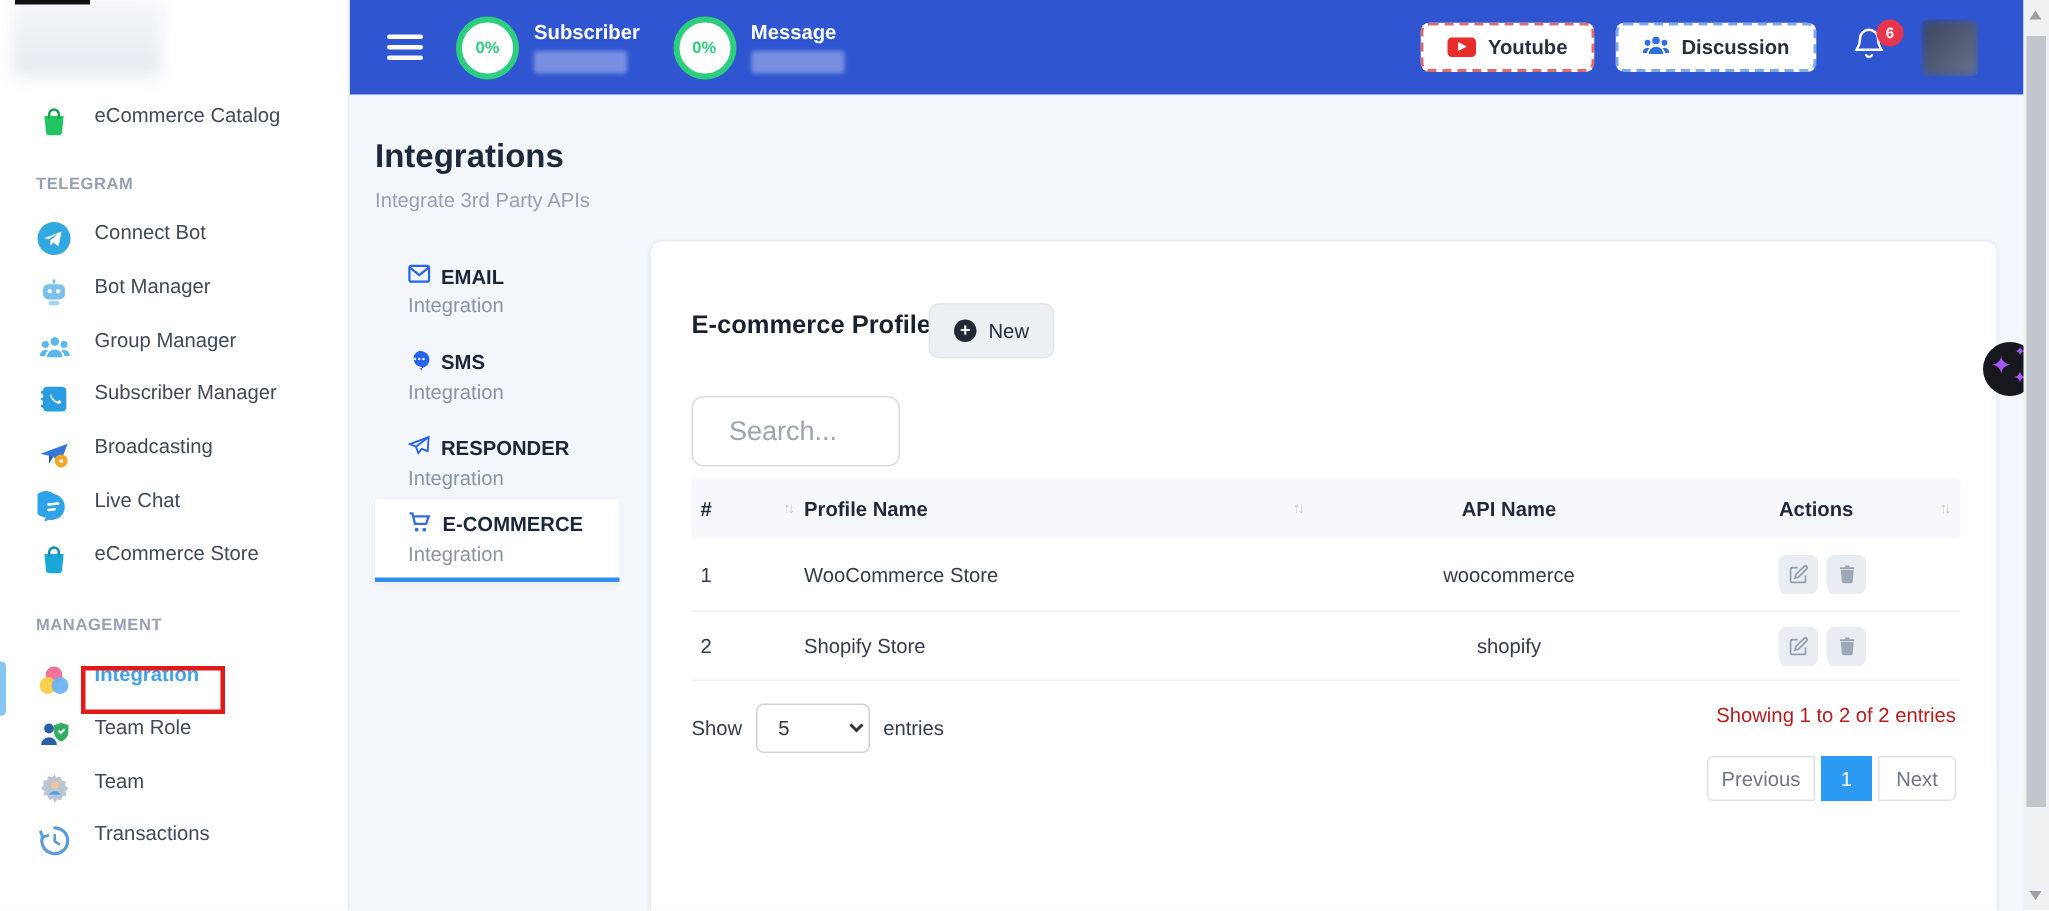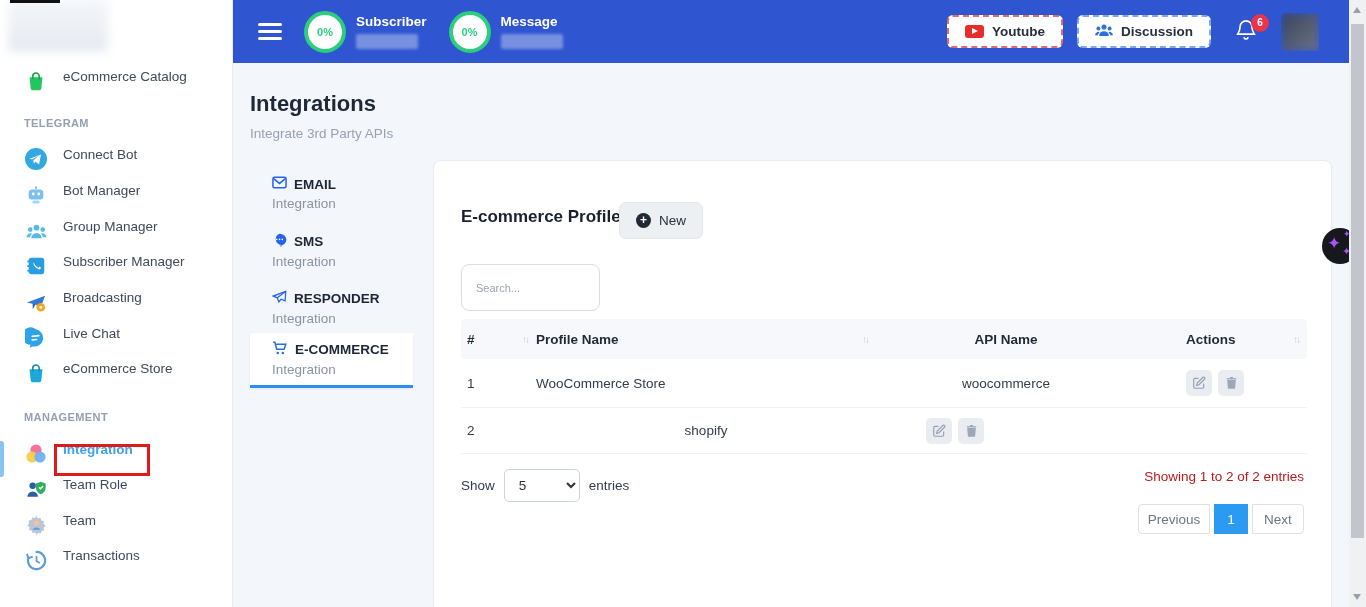--- a/index.html
+++ b/index.html
@@ -47,21 +47,21 @@
   .subnav-item { left:17px; width:163px; padding:8px 0 8px 22px; cursor:pointer; }
   .subnav-item .l1 { display:flex; align-items:center; gap:7px; font-size:13.5px; font-weight:bold; color:#1b2637; }
   .subnav-item .l2 { font-size:13.5px; color:#8b94a4; margin-top:4px; }
   .subnav-active { background:#fff; border-bottom:3px solid #2e8ef0; box-shadow:0 1px 3px rgba(40,60,100,.06); }
 
   
   .card { left:200px; top:97px; width:899px; height:520px; background:#fff; border:1px solid #e8edf4; border-radius:8px; box-shadow:0 1px 3px rgba(40,60,100,.05); }
   .card-head { left:27px; top:46px; font-size:17px; font-weight:bold; color:#19212e; }
   .new-btn { left:185px; top:41px; height:37px; padding:0 16px; background:#edf0f3; border:1px solid #e3e7eb; border-radius:7px; display:flex; align-items:center; gap:8px; font-size:13.5px; color:#252f3e; cursor:pointer; }
   .plus-circle { width:15px; height:15px; border-radius:50%; background:#212936; color:#fff; font-size:12px; line-height:14px; text-align:center; font-weight:bold; }
-  .search-box { left:27px; top:103px; width:139px; height:47px; border:1px solid #d9dee6; border-radius:8px; padding:0 14px; font-size:11px; color:#333; outline:none; font-family:"Liberation Sans",sans-serif; }
+  .search-box { left:27px; top:103px; width:139px; height:47px; border:1px solid #d9dee6; border-radius:8px; padding:0 24px; font-size:18px; color:#333; outline:none; font-family:"Liberation Sans",sans-serif; }
   .search-box::placeholder { color:#9aa4b2; }
 
   
   .tbl { left:27px; top:158px; width:846px; }
   .trow { display:grid; grid-template-columns:75px 340px 260px 1fr; align-items:center; }
   .thead { height:40px; background:#f6f8fb; border-radius:3px; font-weight:bold; font-size:13.5px; color:#1f2937; }
   .tbody-row { height:49px; border-bottom:1px solid #eef1f5; font-size:13.5px; color:#333c4c; }
   .cell-pad { padding-left:6px; }
   .col-center { text-align:center; }
   .col-actions { padding-left:50px; display:flex; align-items:center; gap:6px; }
@@ -388,20 +388,21 @@
                 <path d="M4 6h16l-1.3 15a2 2 0 0 1-2 1.8H7.3a2 2 0 0 1-2-1.8z" opacity=".9"></path>
                 <rect x="3" y="3" width="18" height="2.2" rx="1"></rect>
                 <rect x="9.2" y="0.8" width="5.6" height="2.4" rx="1"></rect>
               </svg>
             </button>
         </div>
       </div>
 
       <div class="trow tbody-row" style="height:46px">
         <div class="cell-pad">2</div>
+        <div>Shopify Store</div>
         <div class="col-center">shopify</div>
         <div class="col-actions">
           <button class="act-btn">
               <svg width="14" height="14" viewBox="0 0 24 24" fill="none" stroke="#94a0b2" stroke-width="2">
                 <path d="M11 4H5a2 2 0 0 0-2 2v13a2 2 0 0 0 2 2h13a2 2 0 0 0 2-2v-6"></path>
                 <path d="M18.4 2.6a2.1 2.1 0 0 1 3 3L12 15l-4 1 1-4z"></path>
               </svg>
             </button>
           <button class="act-btn">
               <svg width="13" height="14" viewBox="0 0 24 24" fill="#94a0b2">

